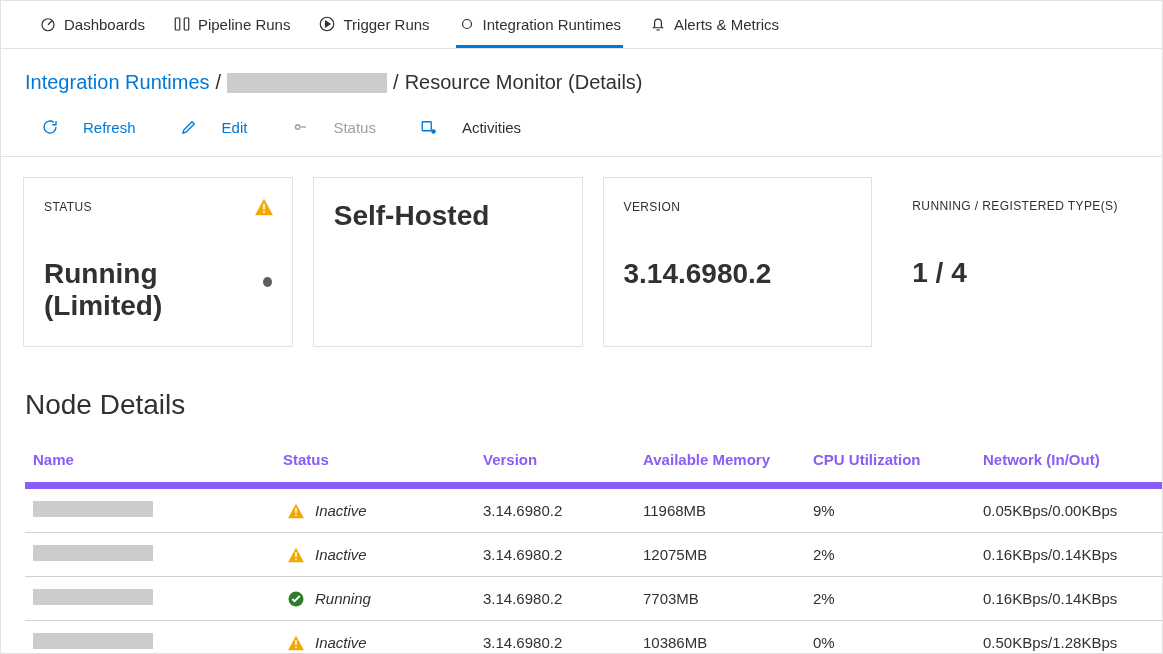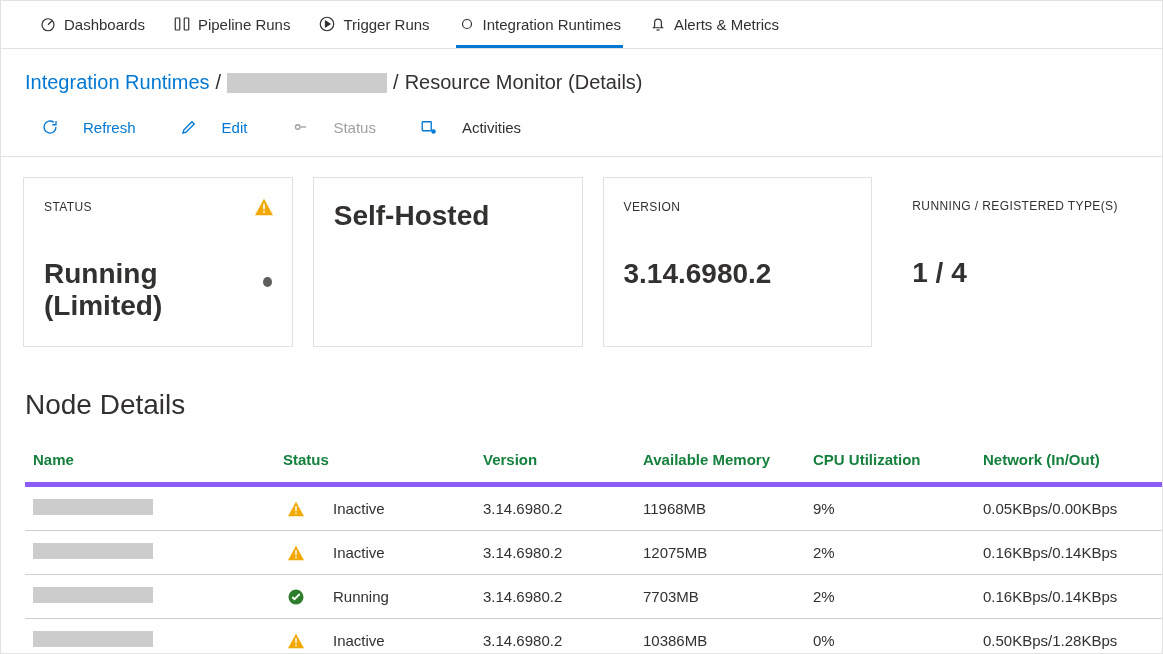--- a/index.html
+++ b/index.html
@@ -97,31 +97,31 @@
     table {
       width: calc(100% - 24px);
       margin-left:24px;
       border-collapse: collapse;
       font-size:15px;
     }
     th {
       text-align:left;
       font-weight:600;
       padding: 14px 8px 14px 8px;
-      border-bottom:5px solid #8b5cf6;
-      color:#15803d;
+      border-bottom:7px solid #8b5cf6;
+      color:#8b5cf6;
     }
     td {
       padding: 12px 8px;
       border-bottom:1px solid #d2d0ce;
       vertical-align:middle;
       color:#323130;
     }
     td .redacted-cell { display:inline-block; width:120px; height:16px; background:#ccc;}
-    .status-cell { display:flex; align-items:center; gap:28px; padding-left:4px;}
+    .status-cell { display:flex; align-items:center; gap:10px; padding-left:4px;font-style:italic;}
     .warn-tri svg, .ok-circle svg { display:block; }
     .col-name{width:250px;}
     .col-status{width:200px;}
     .col-version{width:160px;}
     .col-mem{width:170px;}
     .col-cpu{width:170px;margin-left:46px;}
   </style>
 </head>
 <body>
 

